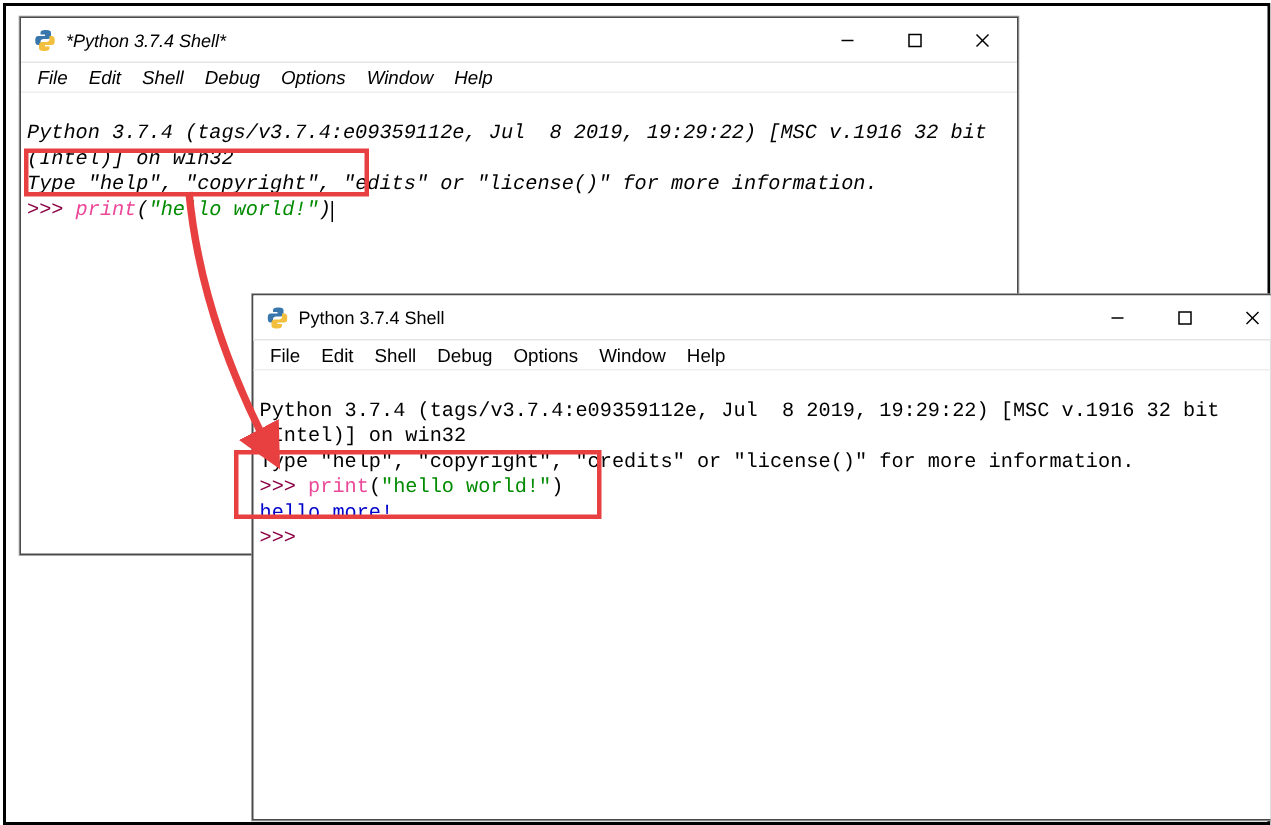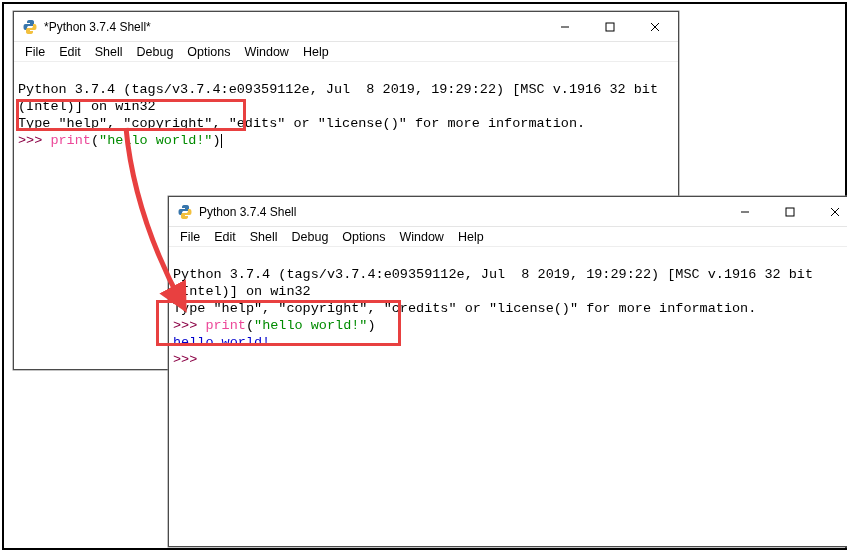--- a/index.html
+++ b/index.html
@@ -20,21 +20,21 @@
     height: 544px;
     border: 2px solid #000;
     background: #fff;
   }
   .window {
     position: absolute;
     background: #fff;
     border: 1px solid #4a4a4a;
     box-shadow: 0 0 0 0.5px #888;
   }
-  .win1 { left: 9px; top: 7px; width: 664px; height: 357px; }
+  .win1 { left: 9px; top: 7px; width: 664px; height: 357px; font-style: italic; }
   .win2 { left: 164px; top: 192px; width: 689px; height: 349px; }
   .titlebar {
     height: 29px;
     display: flex;
     align-items: center;
     background: #fff;
     border-bottom: 1px solid #e5e5e5;
     font-size: 12px;
     color: #000;
   }
@@ -183,21 +183,21 @@
       <span>Debug</span>
       <span>Options</span>
       <span>Window</span>
       <span>Help</span>
     </div>
     <div class="content">
 <span>Python 3.7.4 (tags/v3.7.4:e09359112e, Jul  8 2019, 19:29:22) [MSC v.1916 32 bit</span>
 <span>(Intel)] on win32</span>
 <span>Type "help", "copyright", "credits" or "license()" for more information.</span>
 <span class="prompt">&gt;&gt;&gt; </span><span class="kw">print</span><span>(</span><span class="str">"hello world!"</span><span>)</span>
-<span class="out">hello world!</span>
+<span class="out">hello more!</span>
 <span class="prompt">&gt;&gt;&gt; </span>
 </div>
   </div>
 
   <div class="highlight-box hb1"></div>
   <div class="highlight-box hb2"></div>
 
   <svg class="arrow">
     <defs>
       <marker id="arrhead" markerWidth="6" markerHeight="6" refX="4" refY="3" orient="auto">

